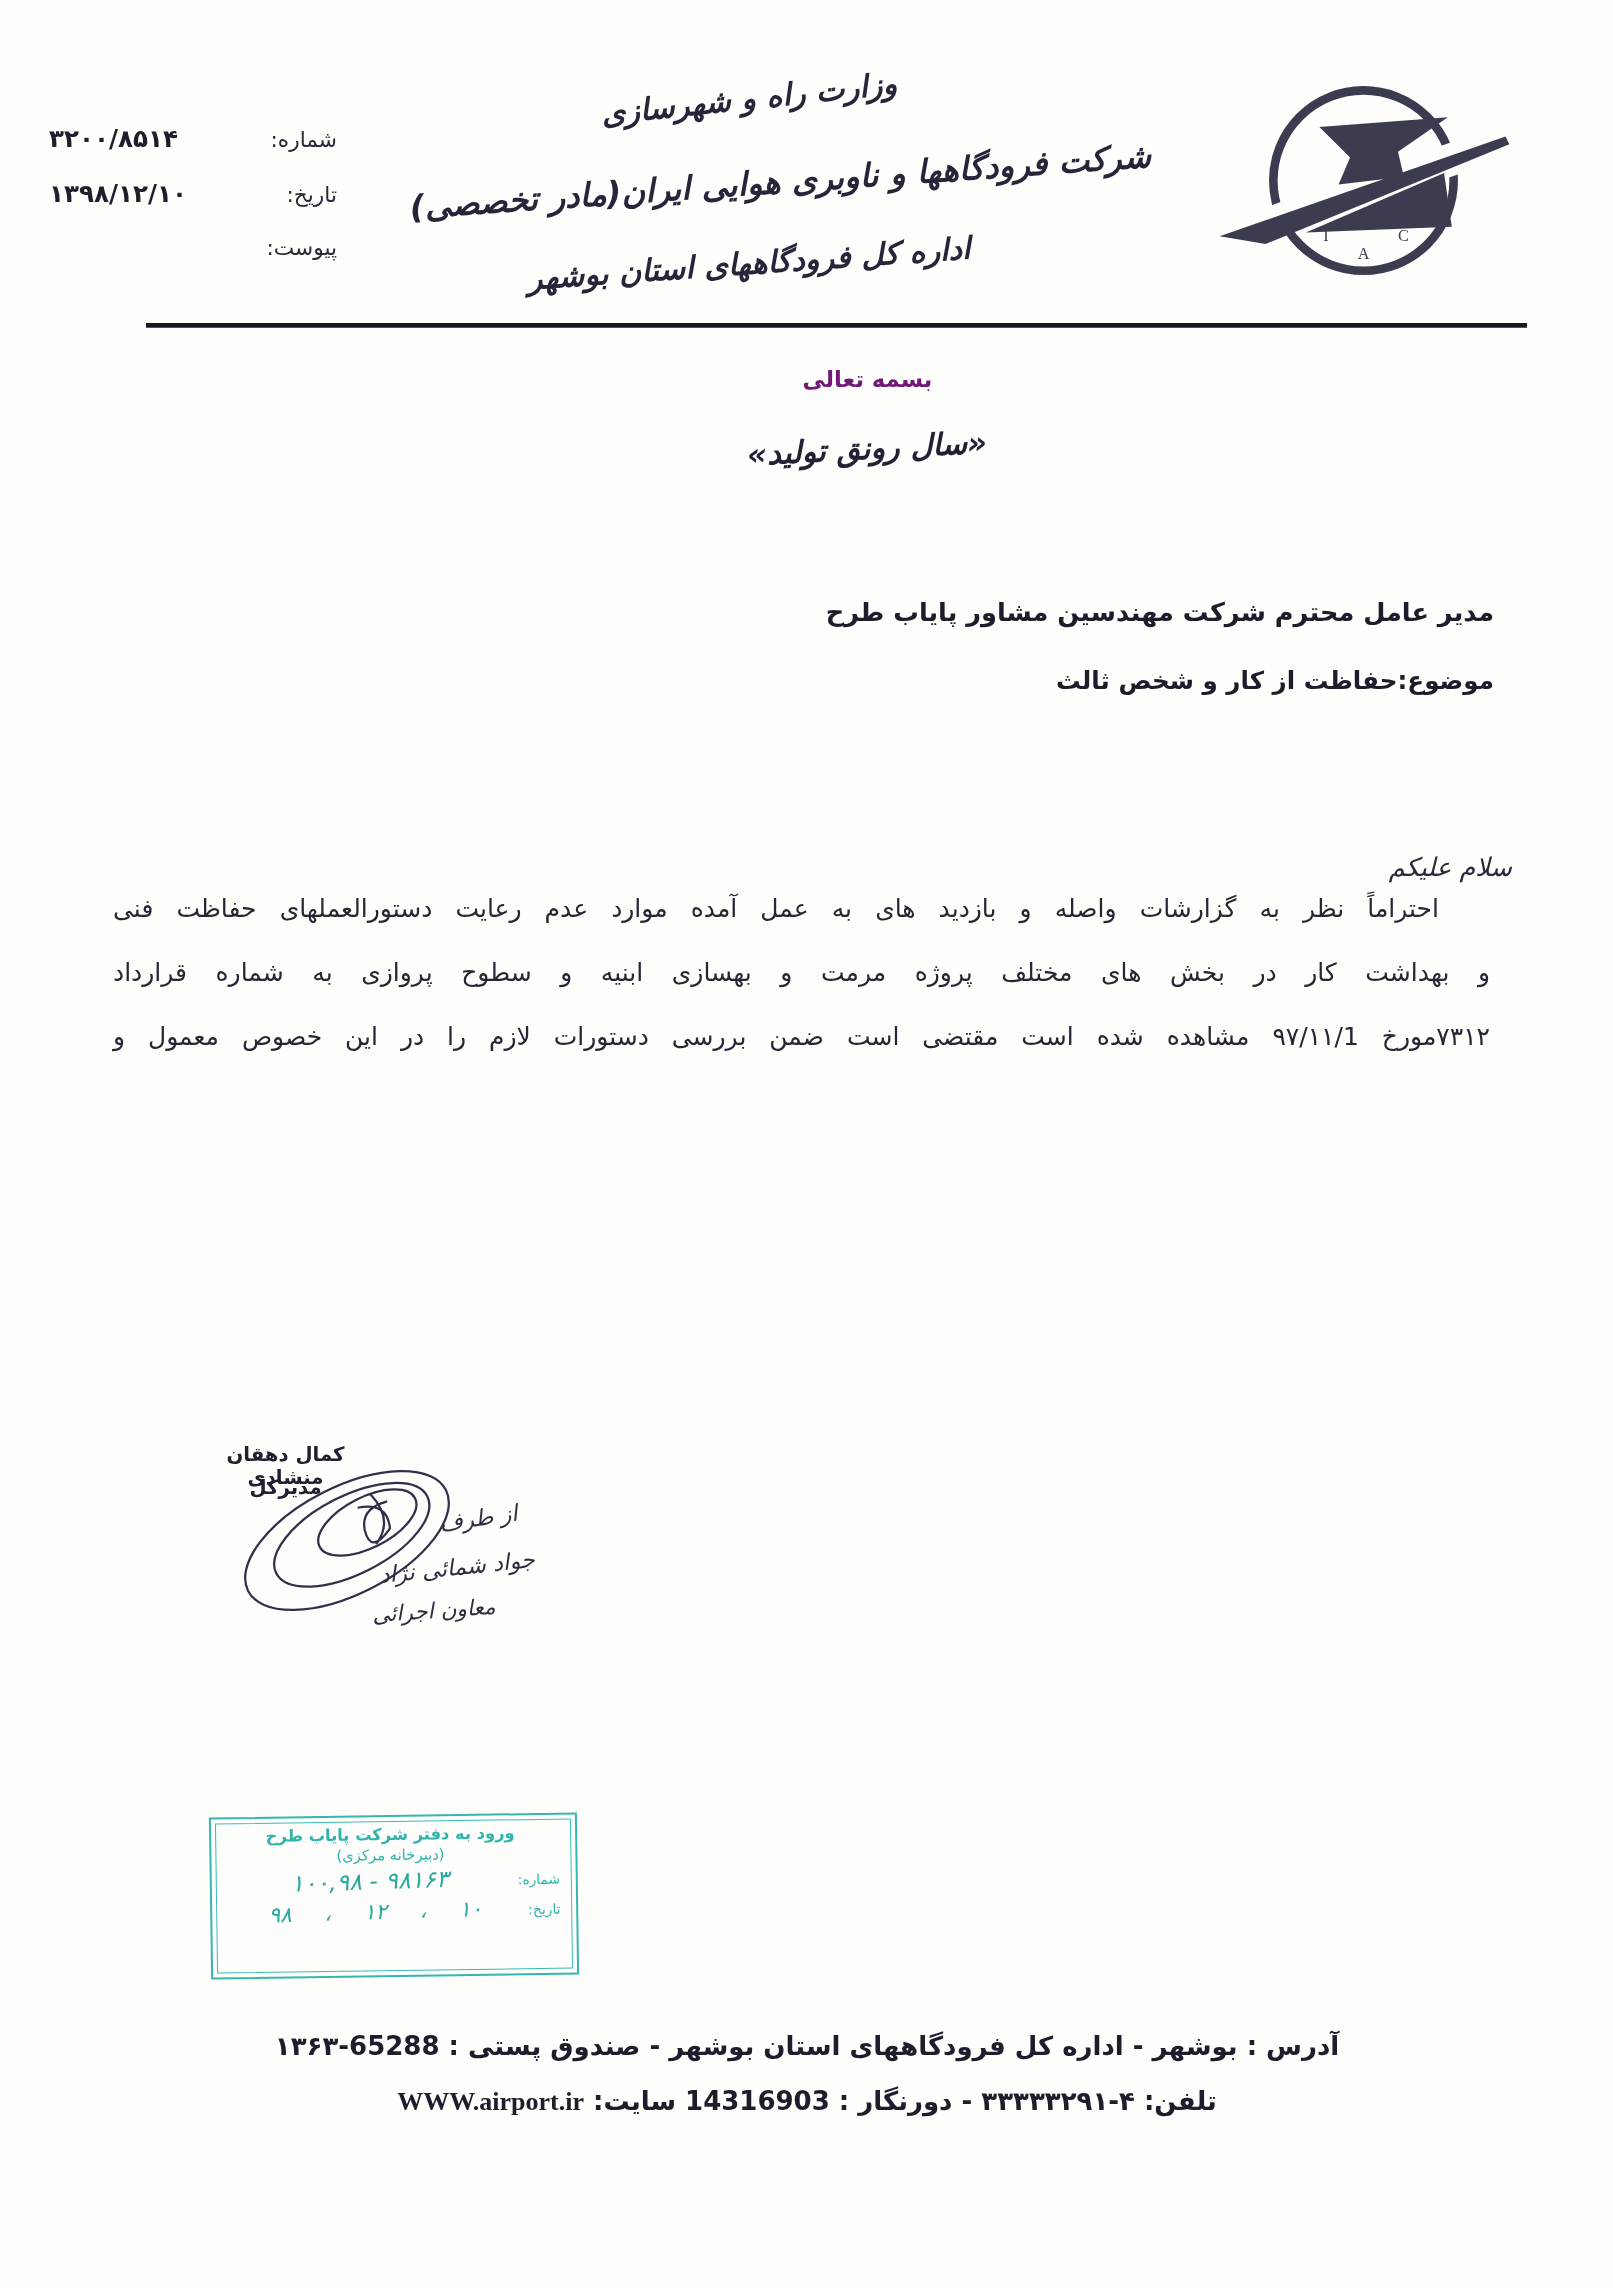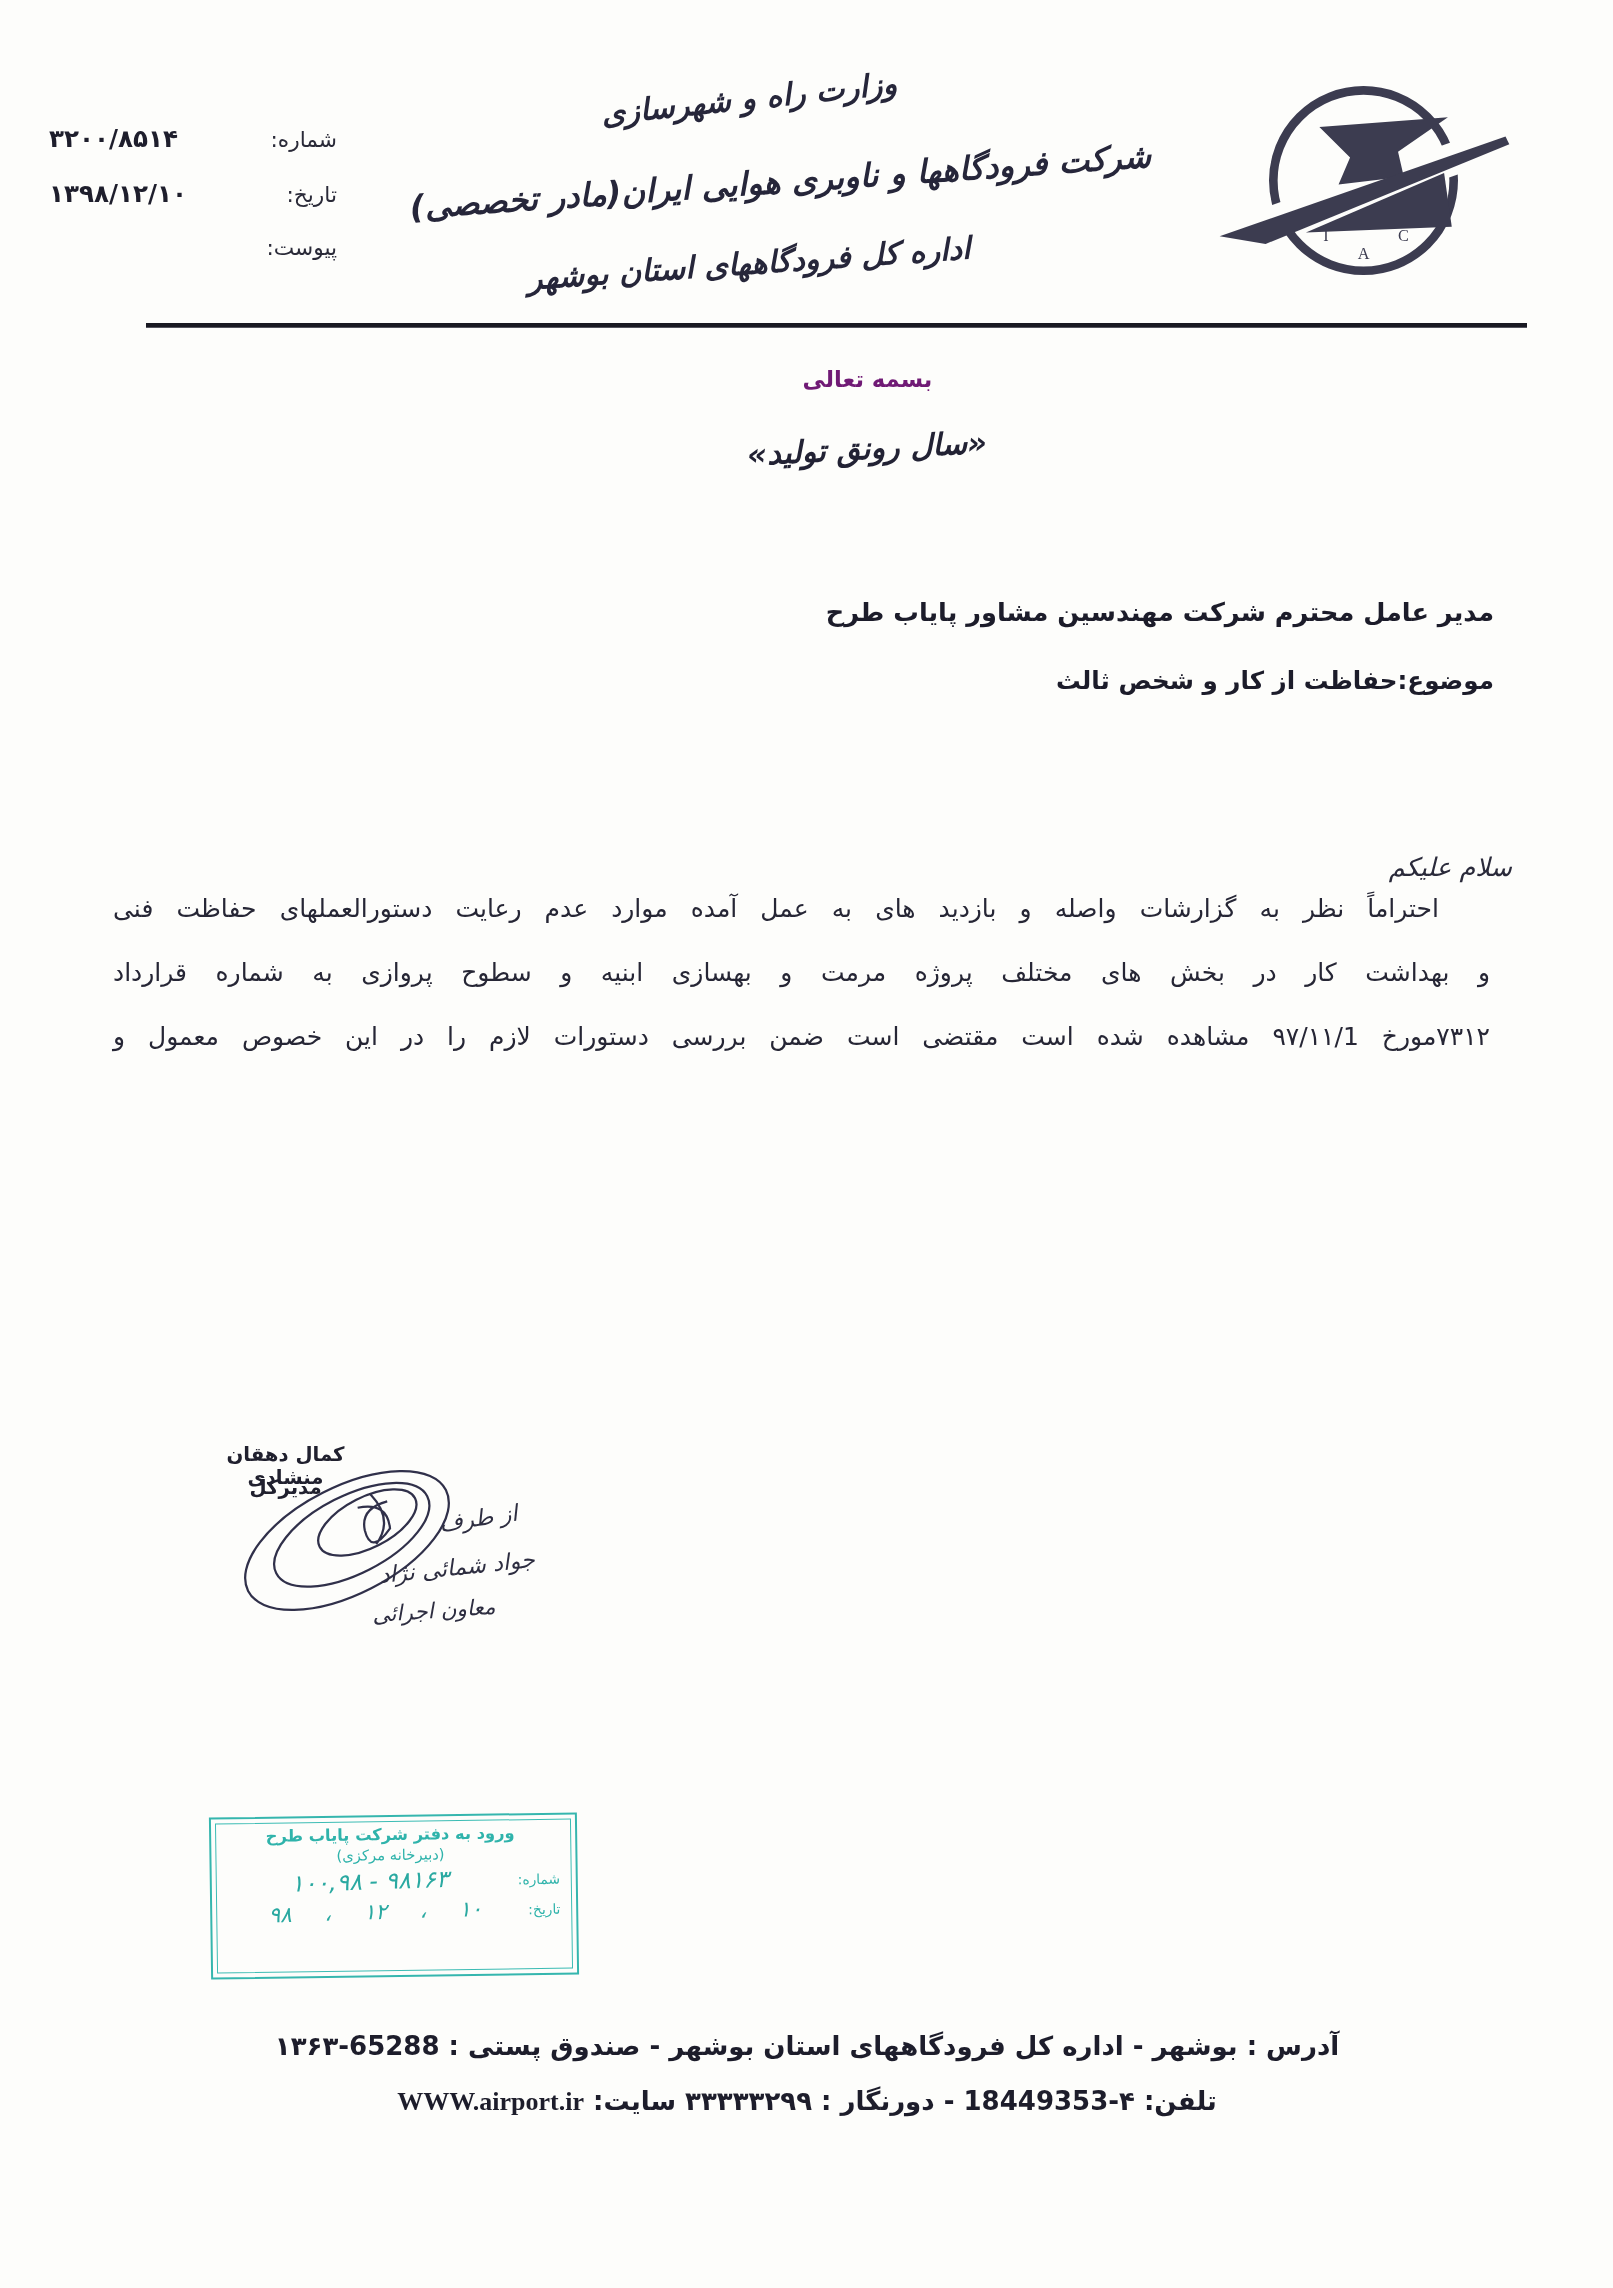--- a/index.html
+++ b/index.html
@@ -143,17 +143,17 @@
       <span class="stamp-hand">۱۰۰,۹۸ - ۹۸۱۶۳</span>
     </div>
     <div class="stamp-row">
       <span class="stamp-label">تاریخ:</span>
       <span class="stamp-hand date">۹۸ ، ۱۲ ، ۱۰</span>
     </div>
   </div>
 
   <div class="abs footer-line" style="left:0;top:2031px;">آدرس : بوشهر - اداره کل فرودگاههای استان بوشهر - صندوق پستی : 65288-۱۳۶۳</div>
   <div class="abs footer-line" style="left:0;top:2086px;">
-    <span>تلفن: ۴-18449353 - دورنگار : ۳۳۳۳۳۲۹۹ سایت: </span><span class="latin">WWW.airport.ir</span>
+    <span>تلفن: ۴-۳۳۳۳۳۲۹۱ - دورنگار : 14316903 سایت: </span><span class="latin">WWW.airport.ir</span>
   </div>
 
 </div>
 
 
 </body></html>

